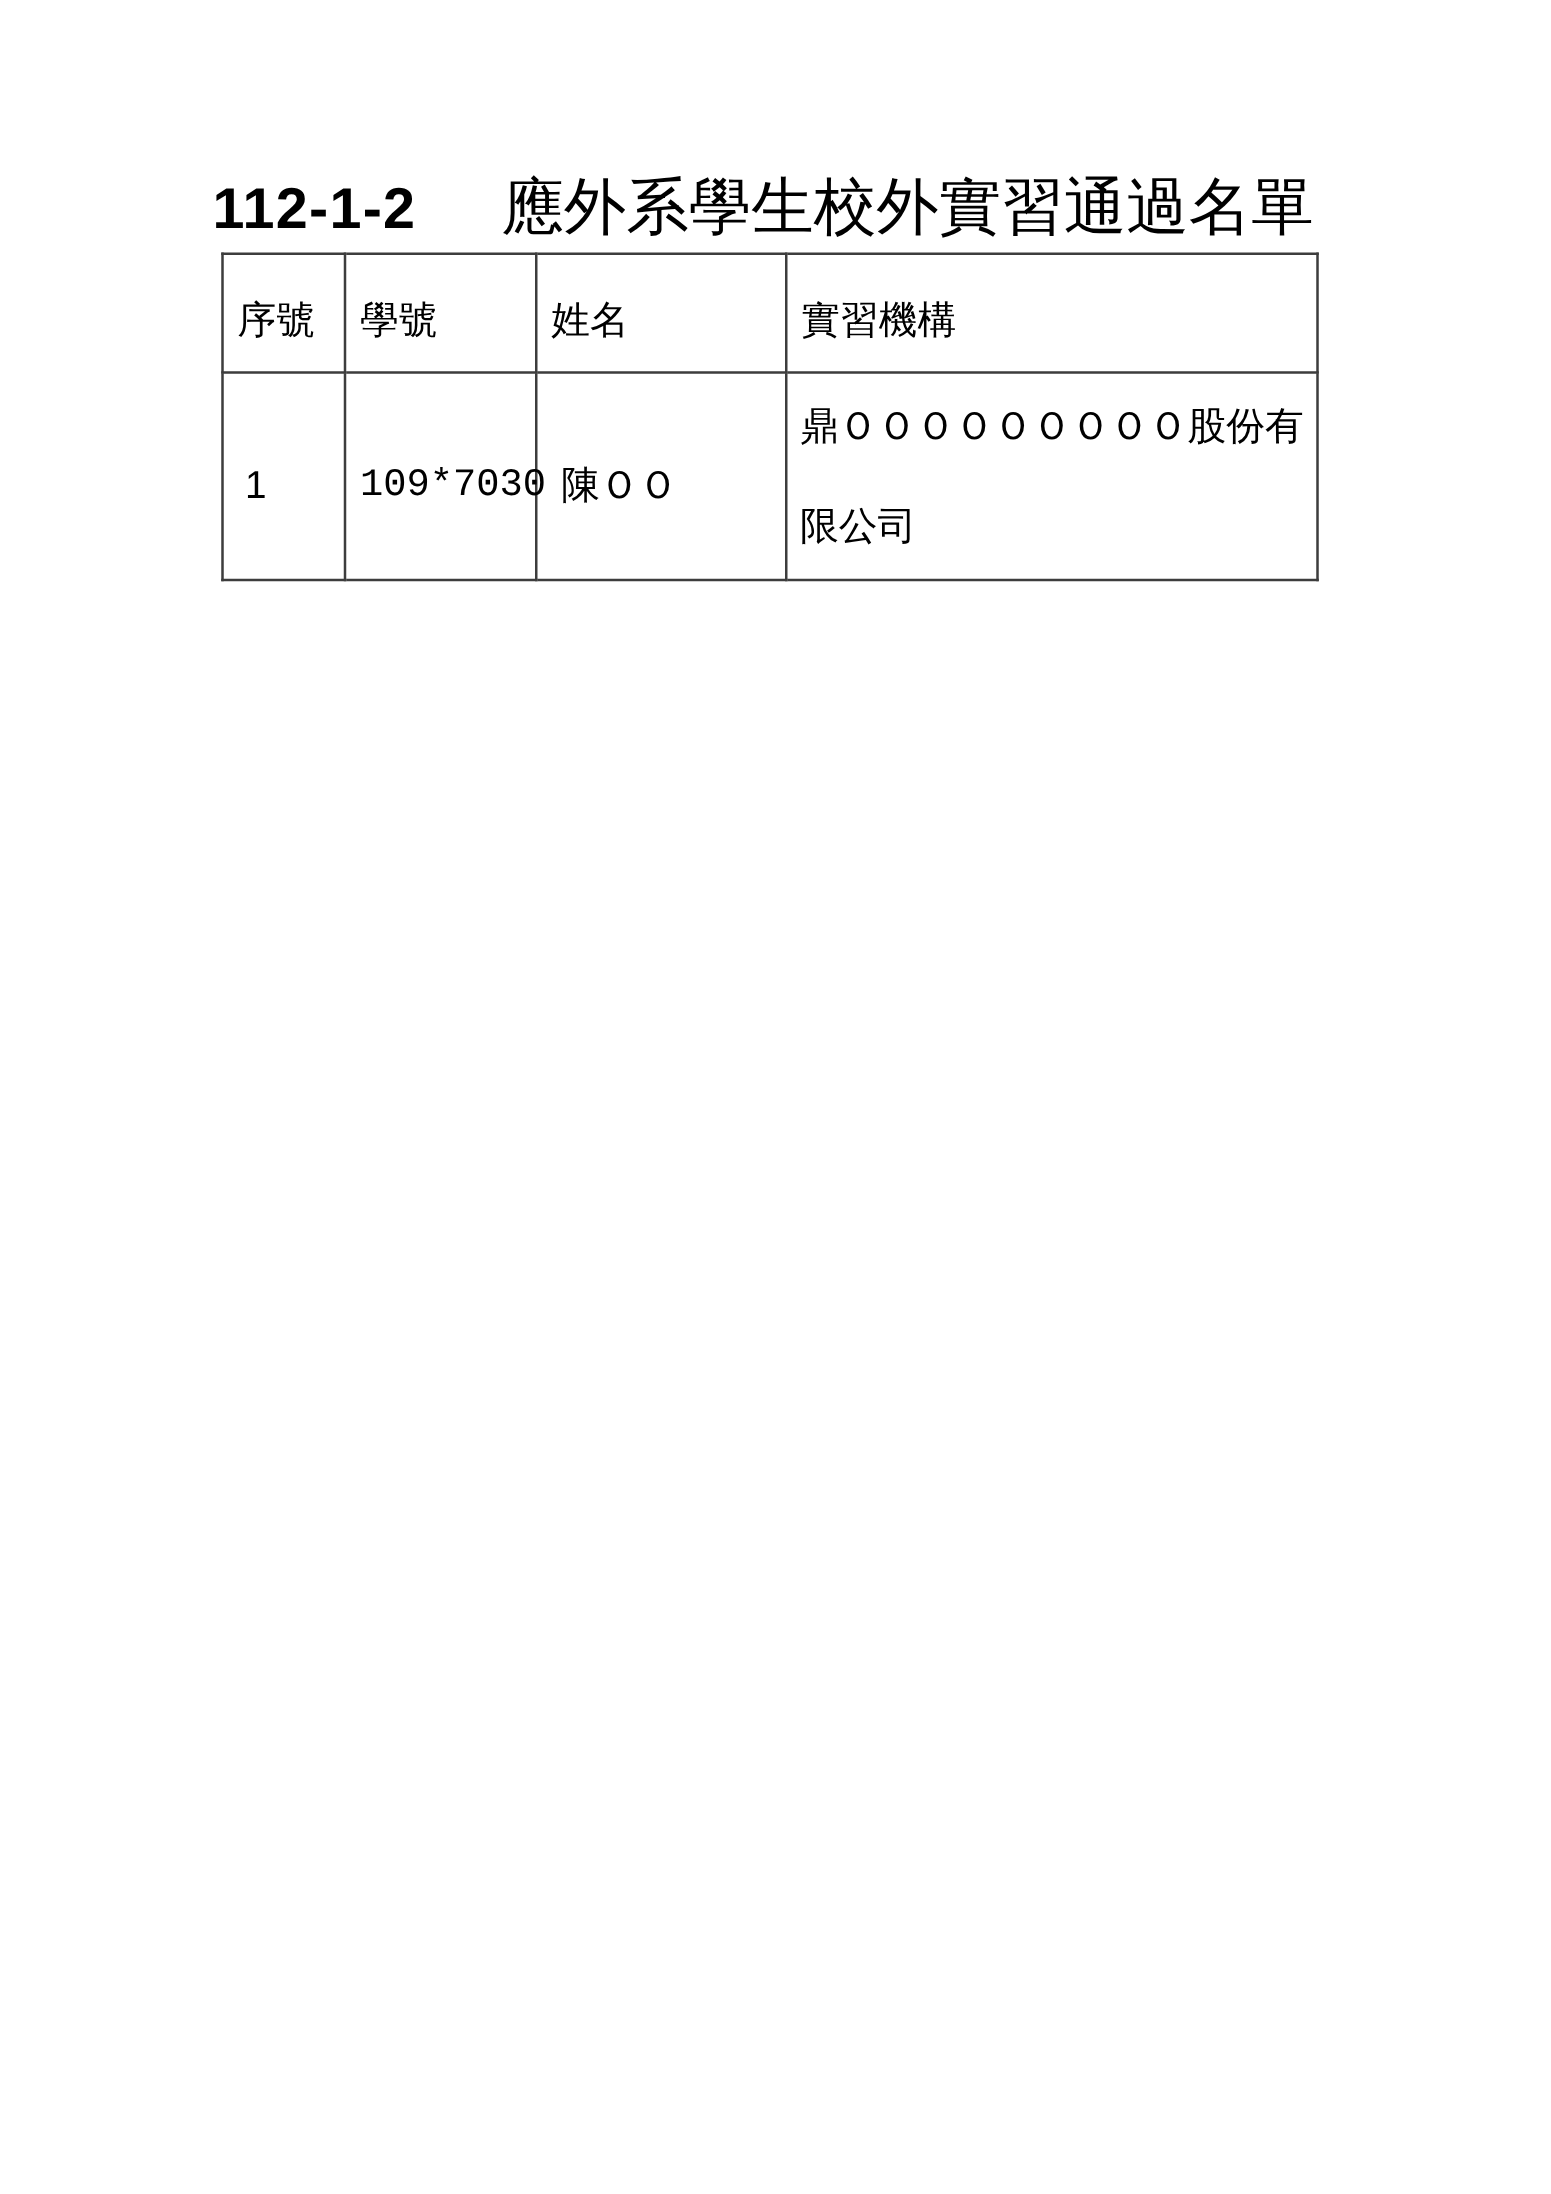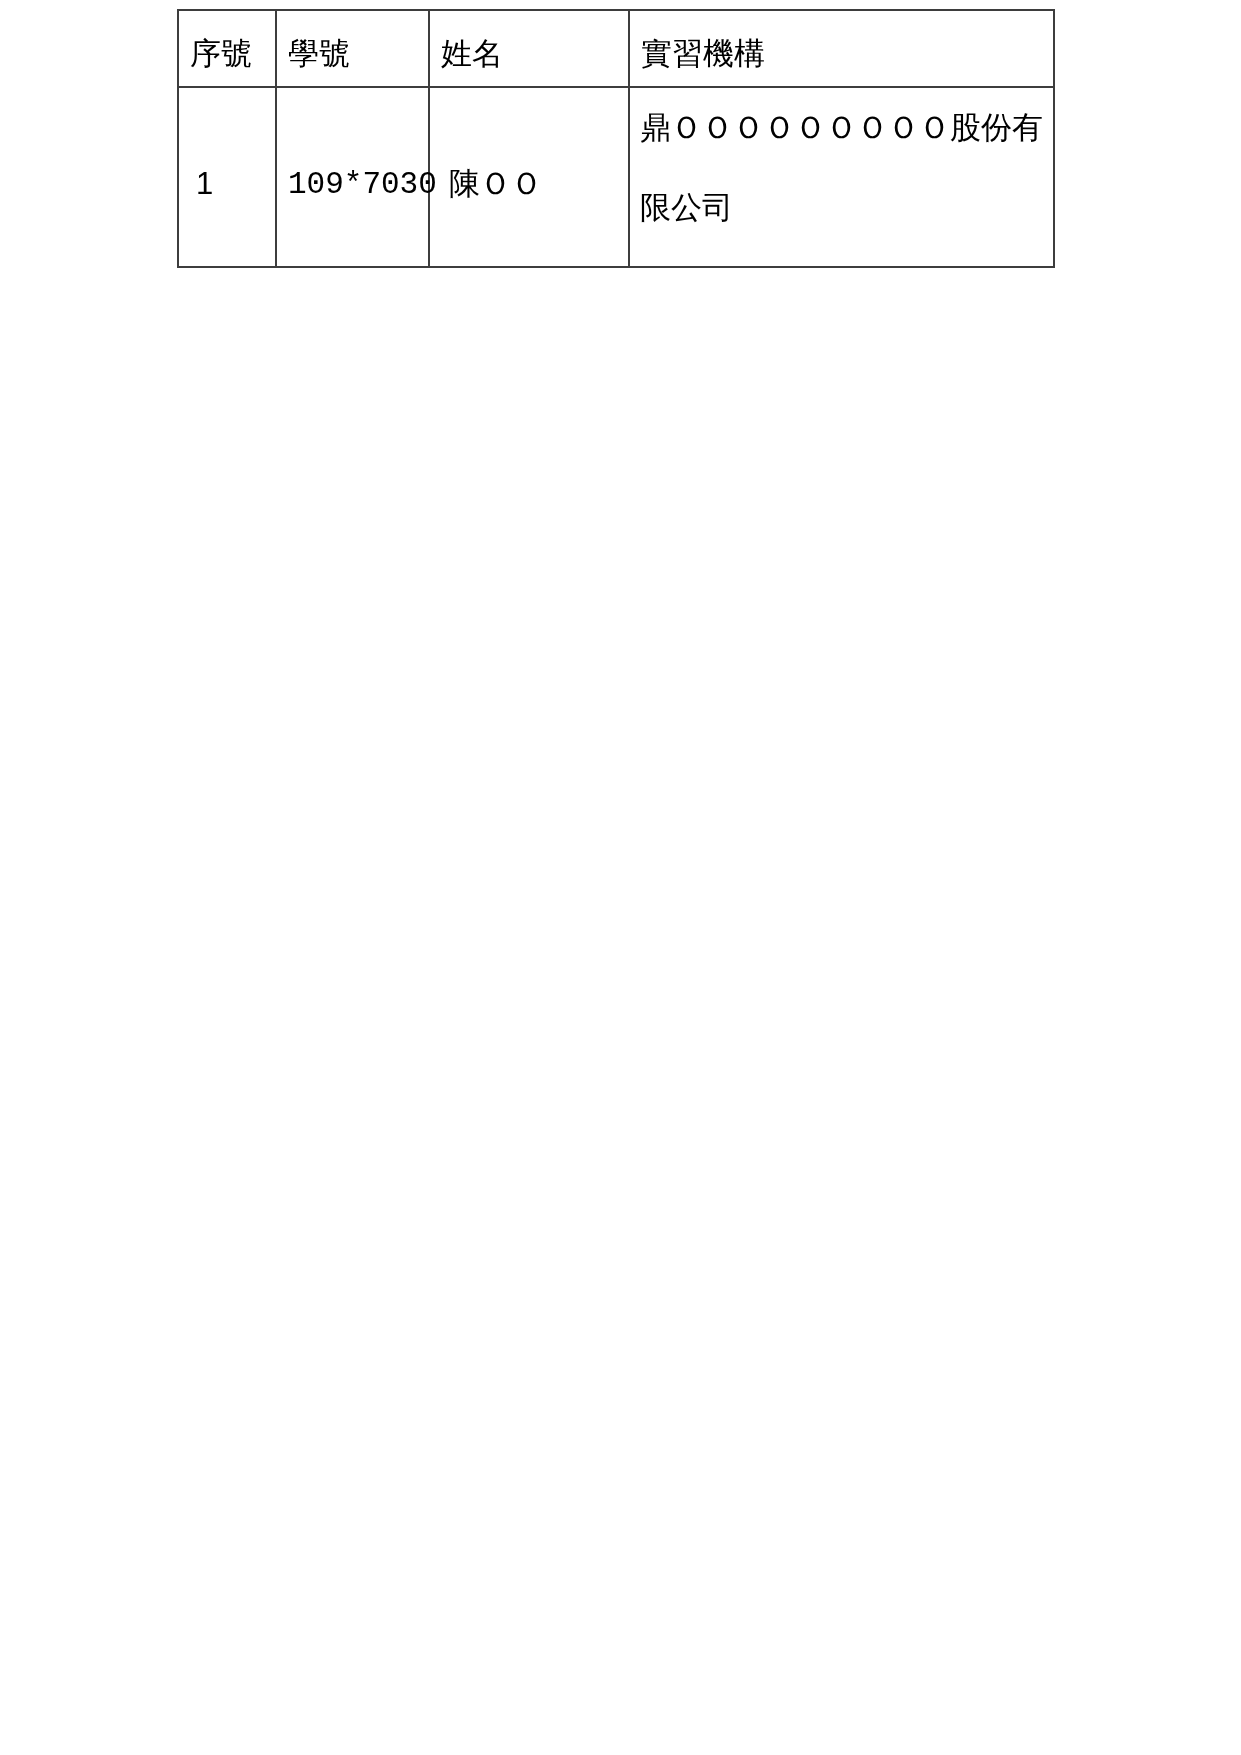--- a/index.html
+++ b/index.html
@@ -50,21 +50,21 @@
   col.c-institution { width: 425px; }
   table.roster th,
   table.roster td {
     border: 2px solid #3d3d3d;
     background: #ffffff;
     text-align: left;
     font-weight: 400;
     vertical-align: middle;
   }
   table.roster thead th {
-    height: 77px;
+    height: 95px;
     font-size: 31px;
     padding: 14px 4px 4px 11px;
     font-family: "Liberation Serif", "DejaVu Serif", serif;
   }
   table.roster tbody td {
     height: 165px;
     font-size: 31px;
   }
   td.cell-serial {
     font-family: "Liberation Sans", "DejaVu Sans", sans-serif;
@@ -75,32 +75,35 @@
     font-family: Liberation Mono, monospace;
     font-size: 30px;
     padding: 14px 4px 0 11px;
     margin-left: 44px;
   }
   td.cell-name {
     font-family: "Liberation Serif", "DejaVu Serif", serif;
     padding: 14px 4px 0 19px;
   }
   td.cell-institution {
-    font-family: Liberation Mono, monospace;
-    padding: 2px 4px 16px 10px;
+    font-family: Liberation Sans, sans-serif;
+    padding: 2px 4px 2px 10px;
     line-height: 80px;
     word-break: break-all;
     overflow-wrap: anywhere;
   }
 </style>
 </head>
 <body>
 
 <div class="page">
 
+  <h1 class="doc-title">
+    <span class="title-number">112-1-2</span><span class="title-text">應外系學生校外實習通過名單</span>
+  </h1>
 
   <table class="roster">
     <colgroup>
       <col class="c-serial">
       <col class="c-student-id">
       <col class="c-name">
       <col class="c-institution">
     </colgroup>
     <thead>
       <tr>

